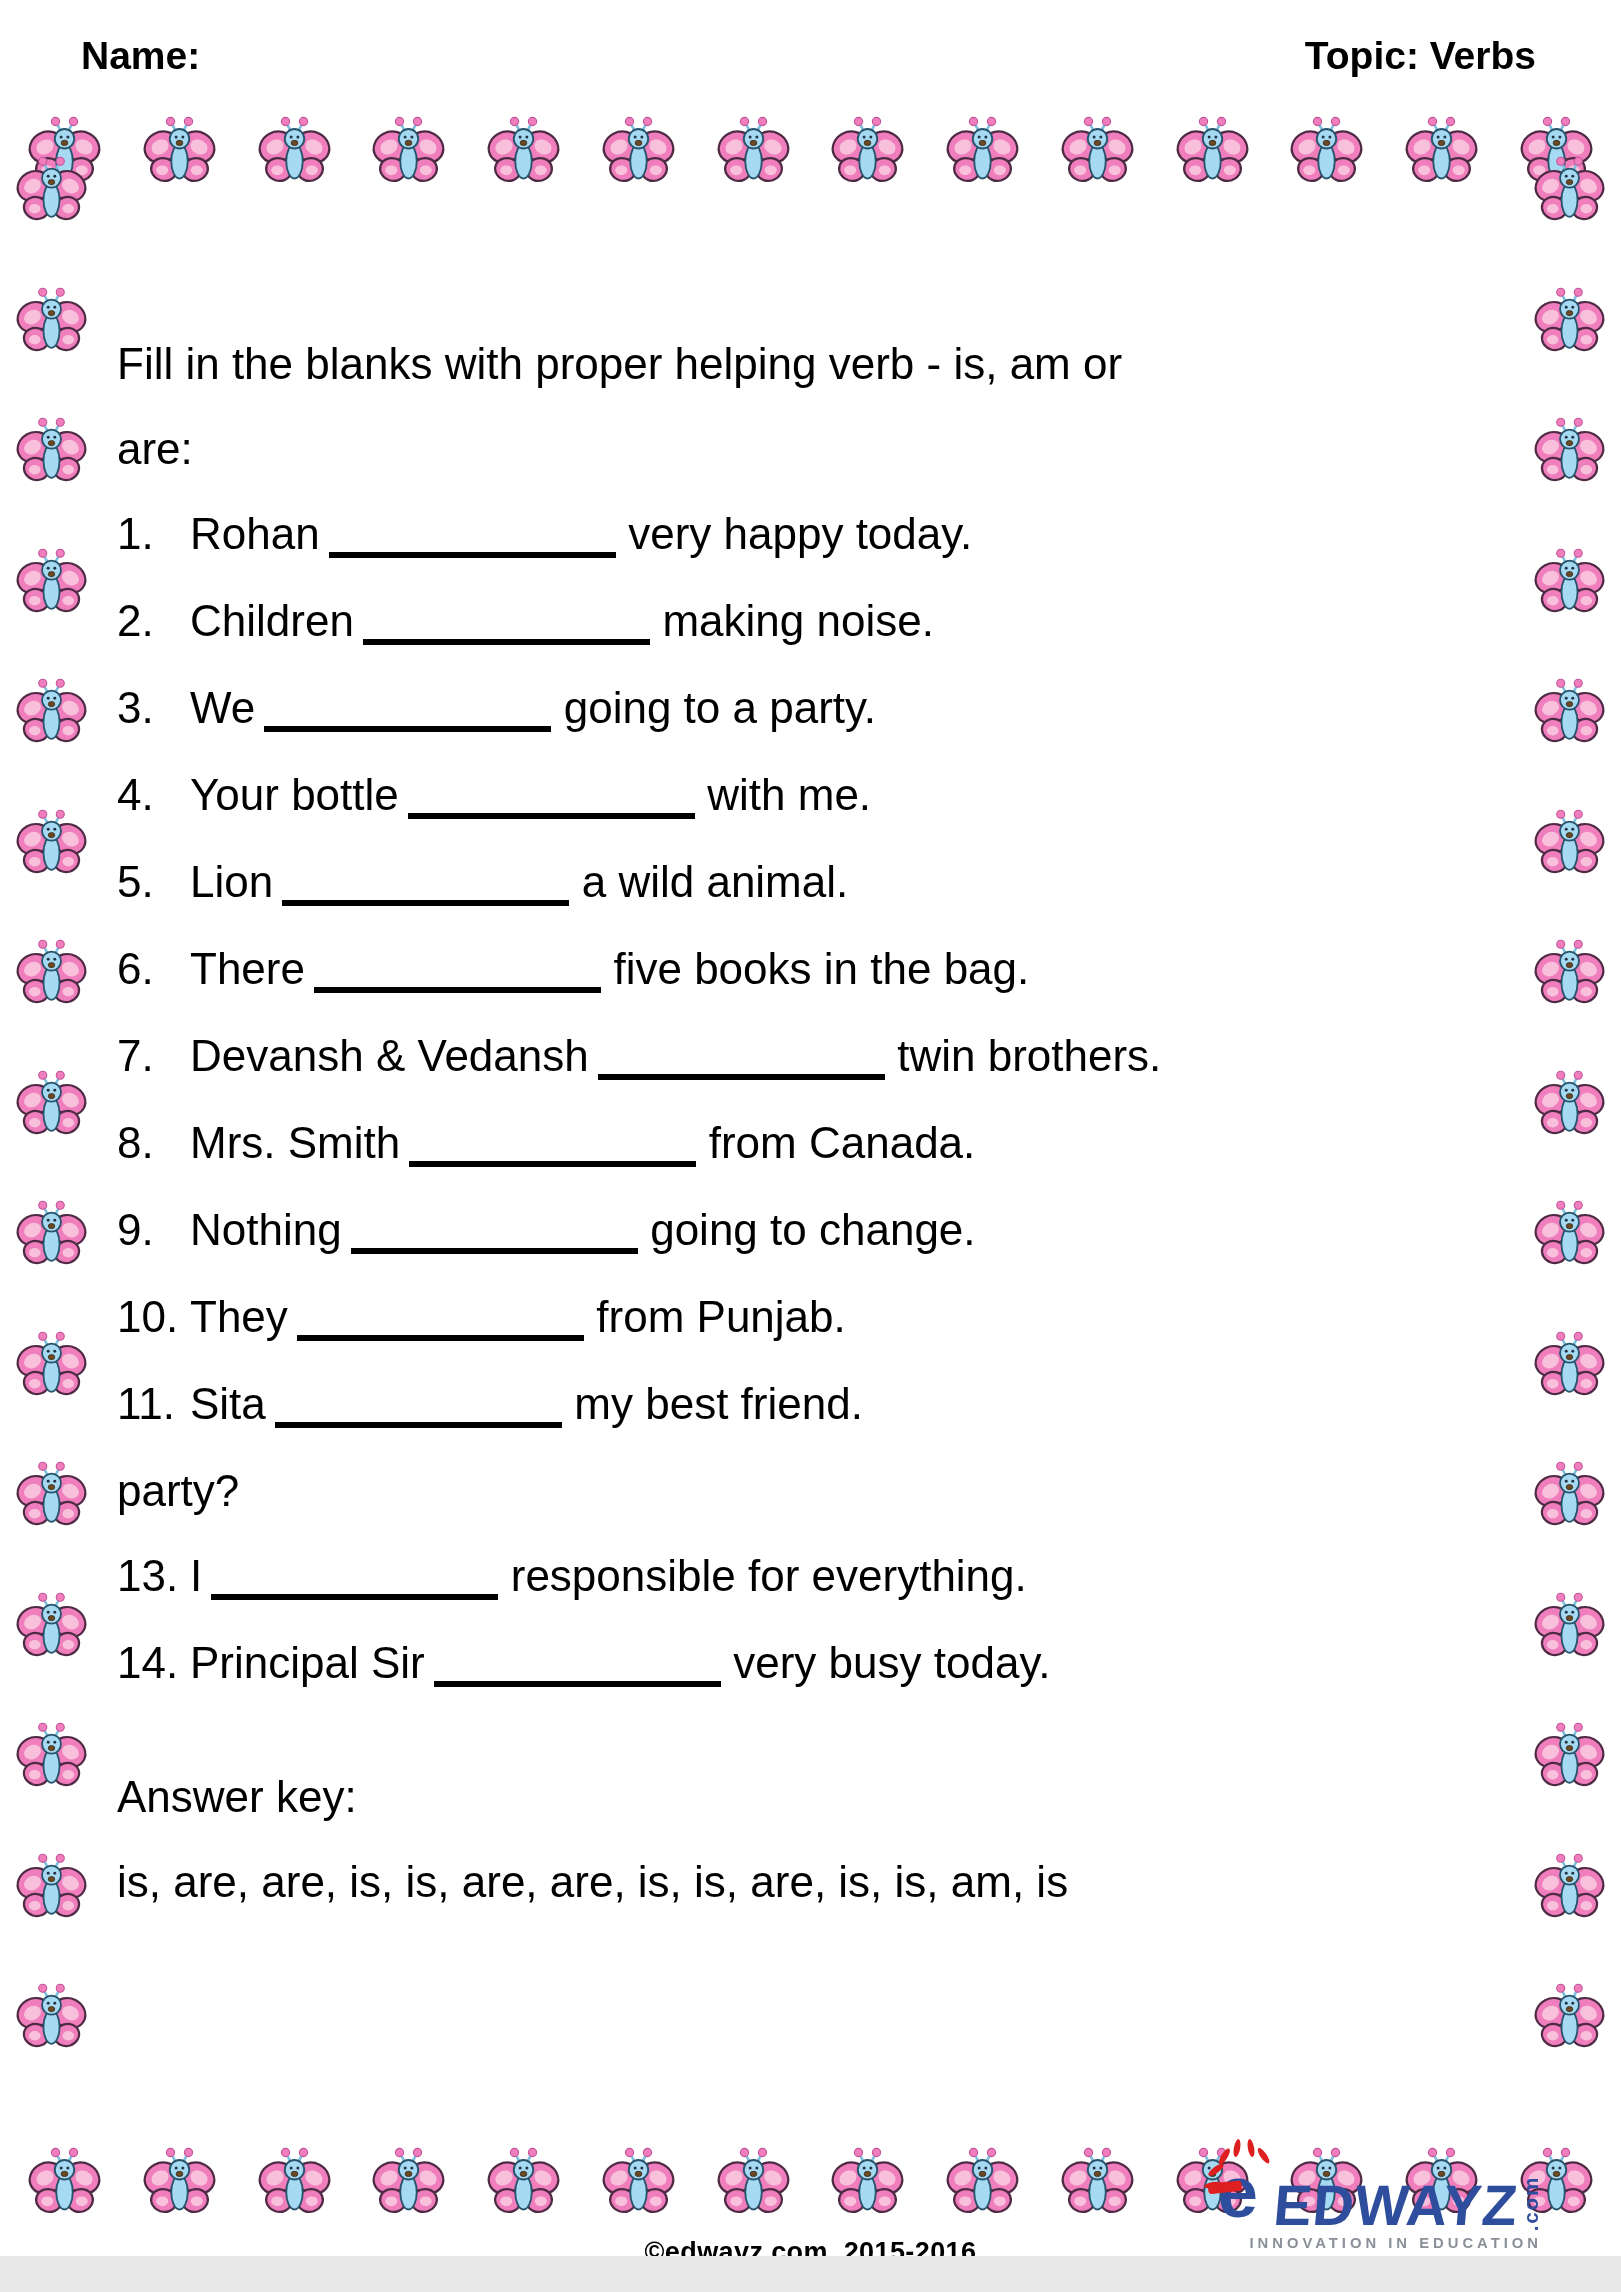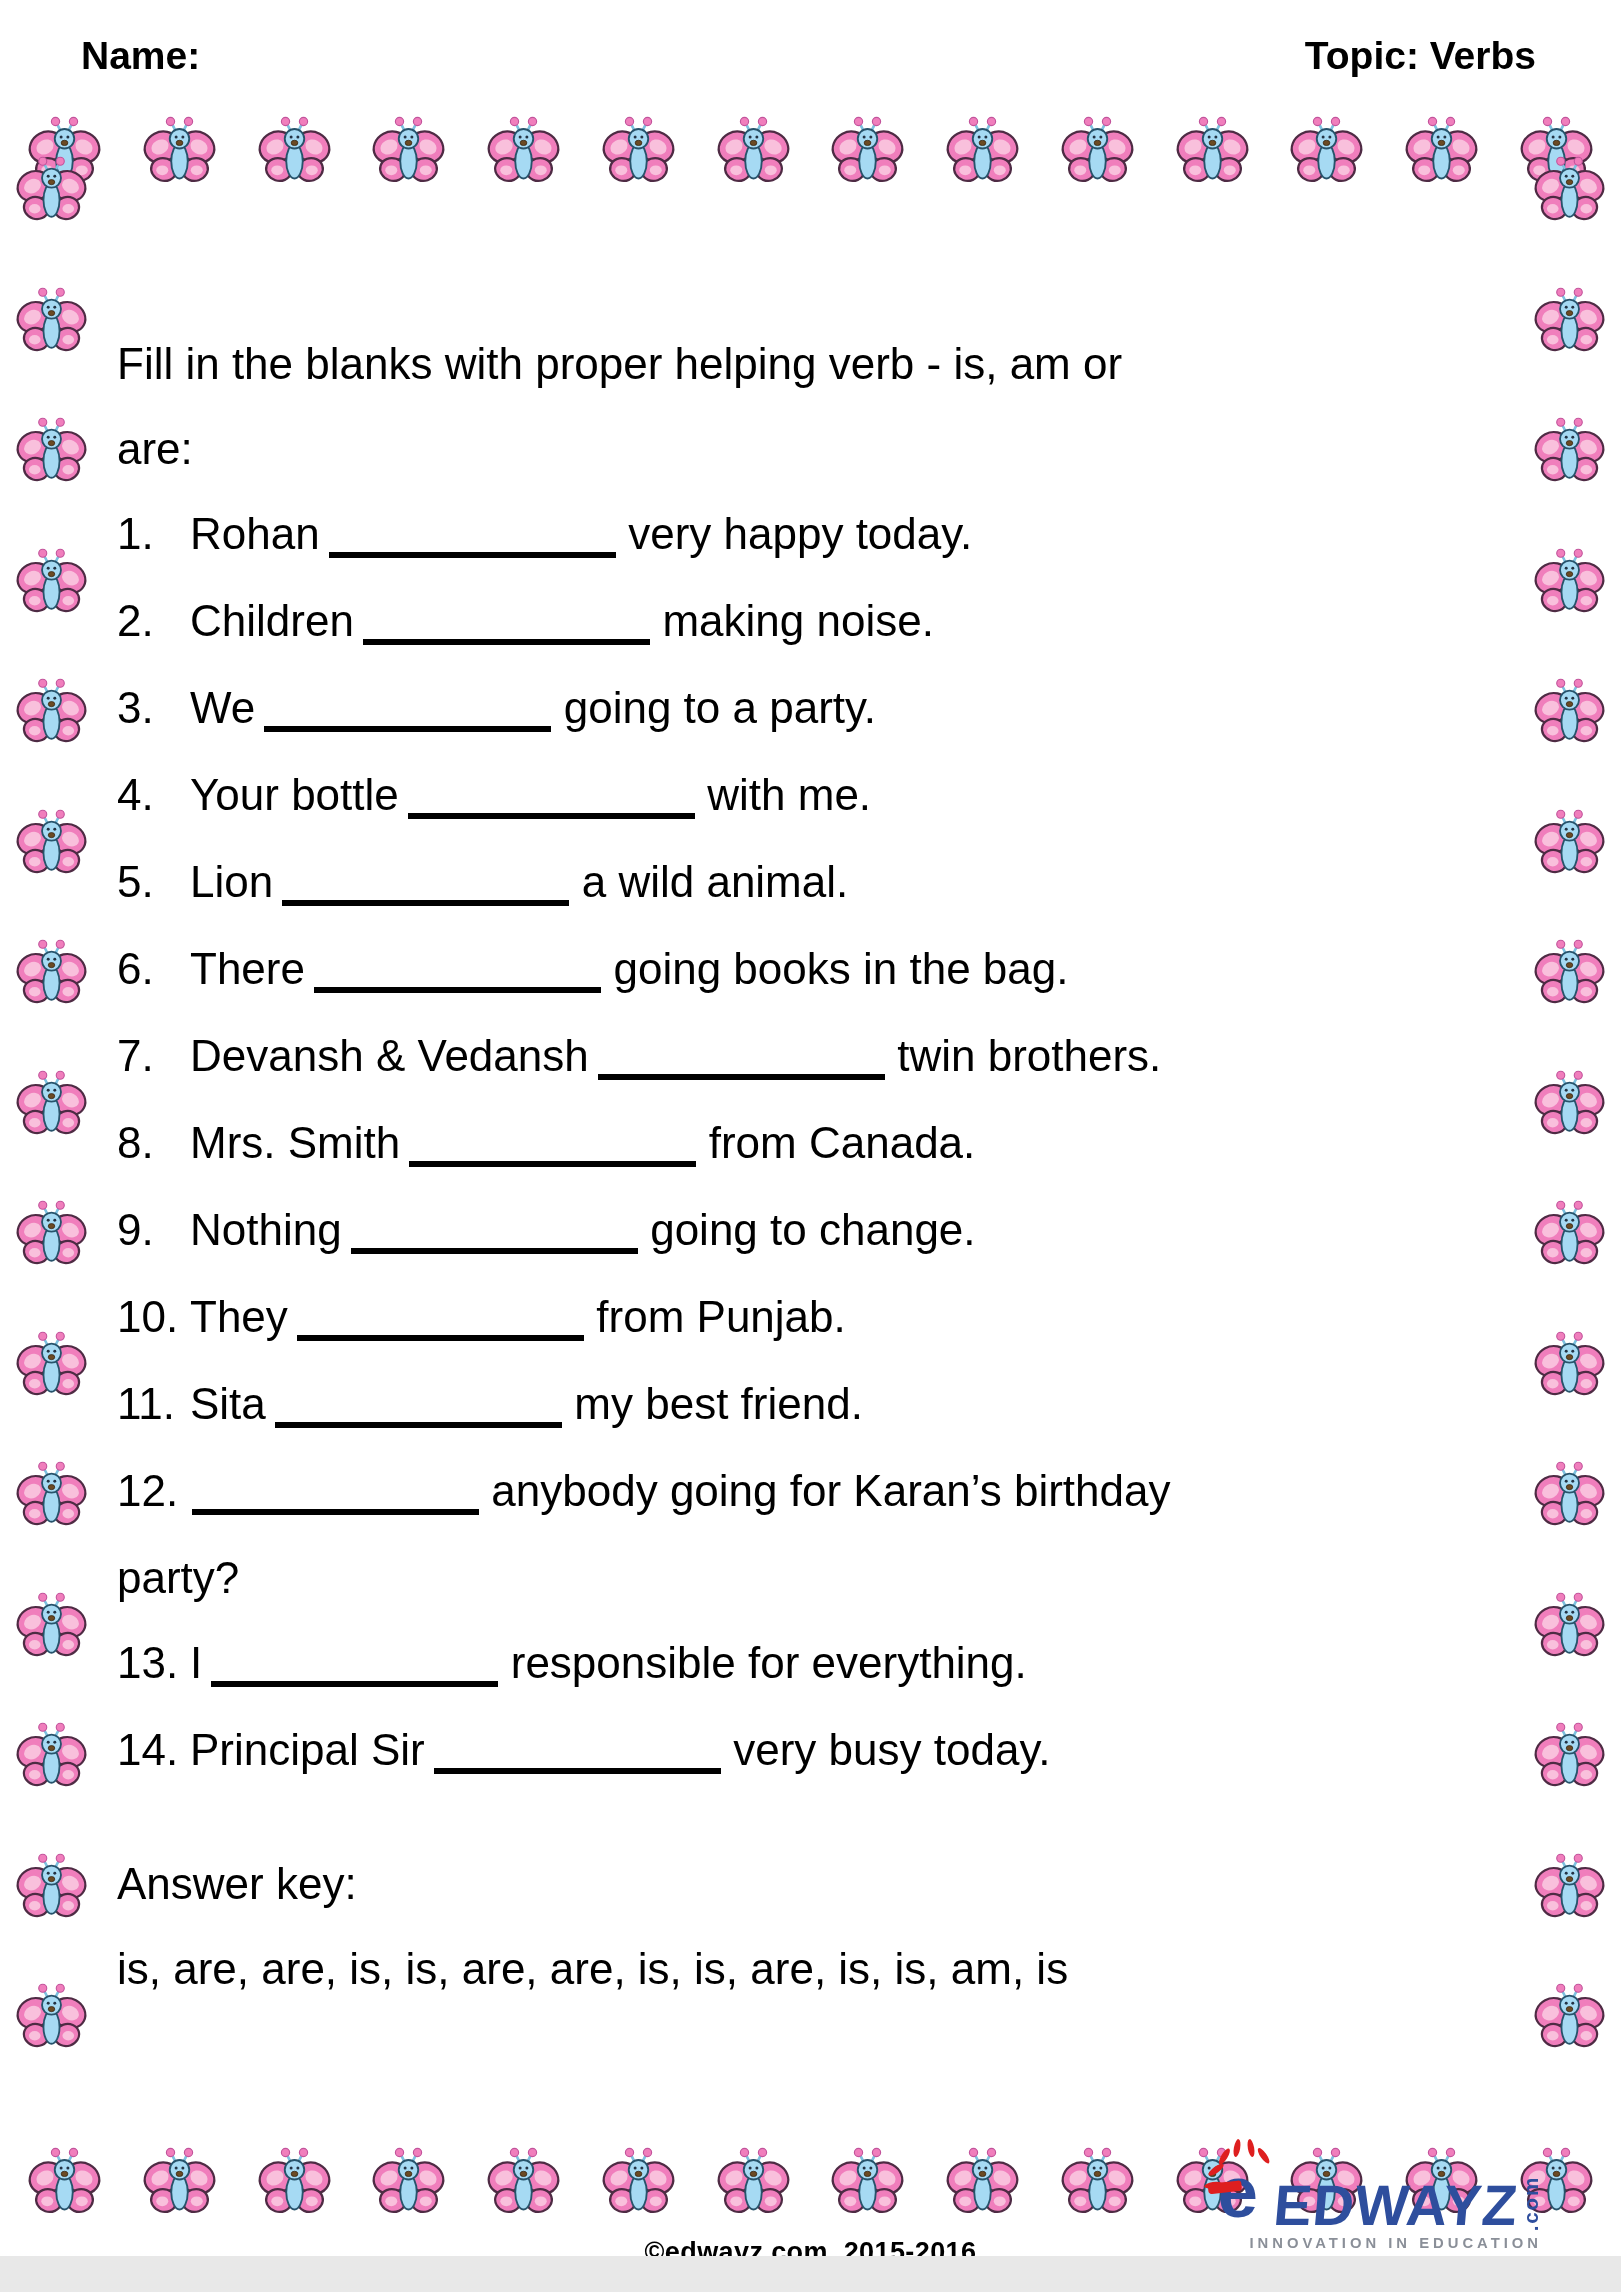--- a/index.html
+++ b/index.html
@@ -1485,21 +1485,21 @@
 
   <div class="line">
     <span class="num">4.</span><span class="pre">Your bottle</span><span class="blank"></span><span class="post">with me.</span>
   </div>
 
   <div class="line">
     <span class="num">5.</span><span class="pre">Lion</span><span class="blank"></span><span class="post">a wild animal.</span>
   </div>
 
   <div class="line">
-    <span class="num">6.</span><span class="pre">There</span><span class="blank"></span><span class="post">going books in the bag.</span>
+    <span class="num">6.</span><span class="pre">There</span><span class="blank"></span><span class="post">five books in the bag.</span>
   </div>
 
   <div class="line">
     <span class="num">7.</span><span class="pre">Devansh &amp; Vedansh</span><span class="blank"></span><span class="post">twin brothers.</span>
   </div>
 
   <div class="line">
     <span class="num">8.</span><span class="pre">Mrs. Smith</span><span class="blank"></span><span class="post">from Canada.</span>
   </div>
 
@@ -1508,23 +1508,20 @@
   </div>
 
   <div class="line">
     <span class="num">10.</span><span class="pre">They</span><span class="blank"></span><span class="post">from Punjab.</span>
   </div>
 
   <div class="line">
     <span class="num">11.</span><span class="pre">Sita</span><span class="blank"></span><span class="post">my best friend.</span>
   </div>
 
-  <div class="line">
-    <span class="num">12.</span><span class="pre"></span><span class="blank first"></span><span class="post">anybody going for Karan’s birthday</span>
-  </div>
 <div class="line">party?</div>
   <div class="line">
     <span class="num">13.</span><span class="pre">I</span><span class="blank"></span><span class="post">responsible for everything.</span>
   </div>
 
   <div class="line">
     <span class="num">14.</span><span class="pre">Principal Sir</span><span class="blank"></span><span class="post">very busy today.</span>
   </div>
 </div>
     <div class="answer-section">

